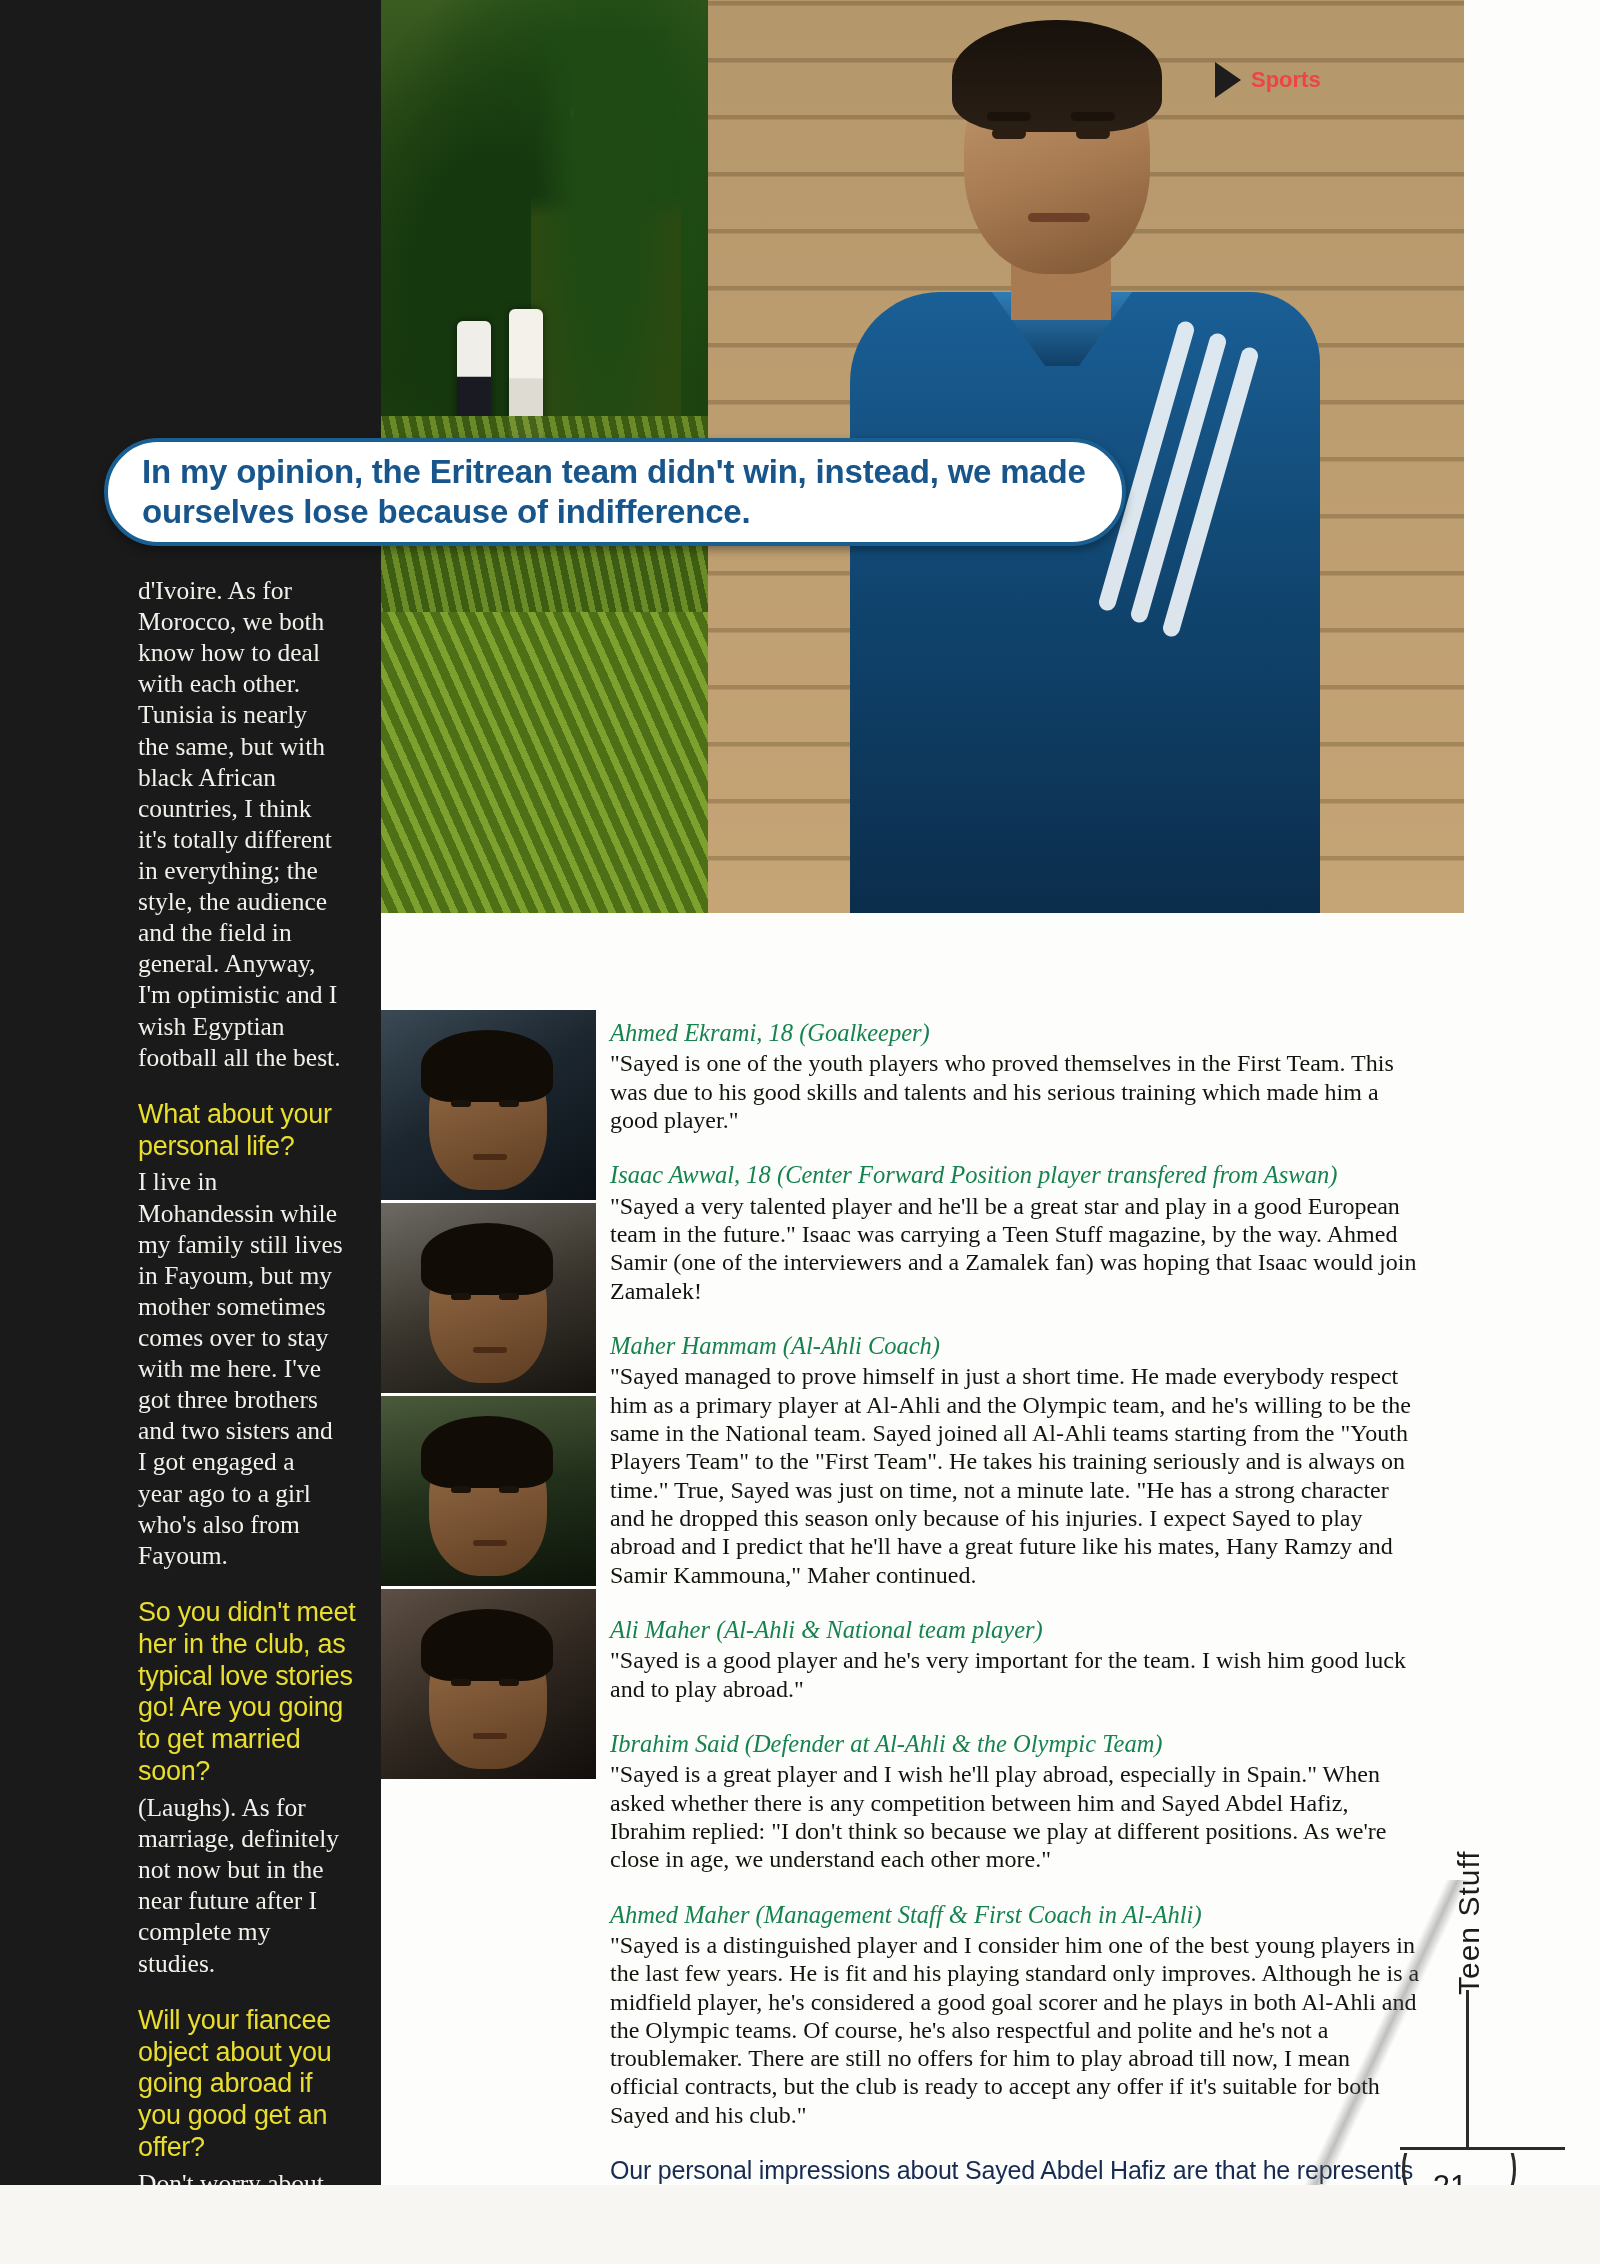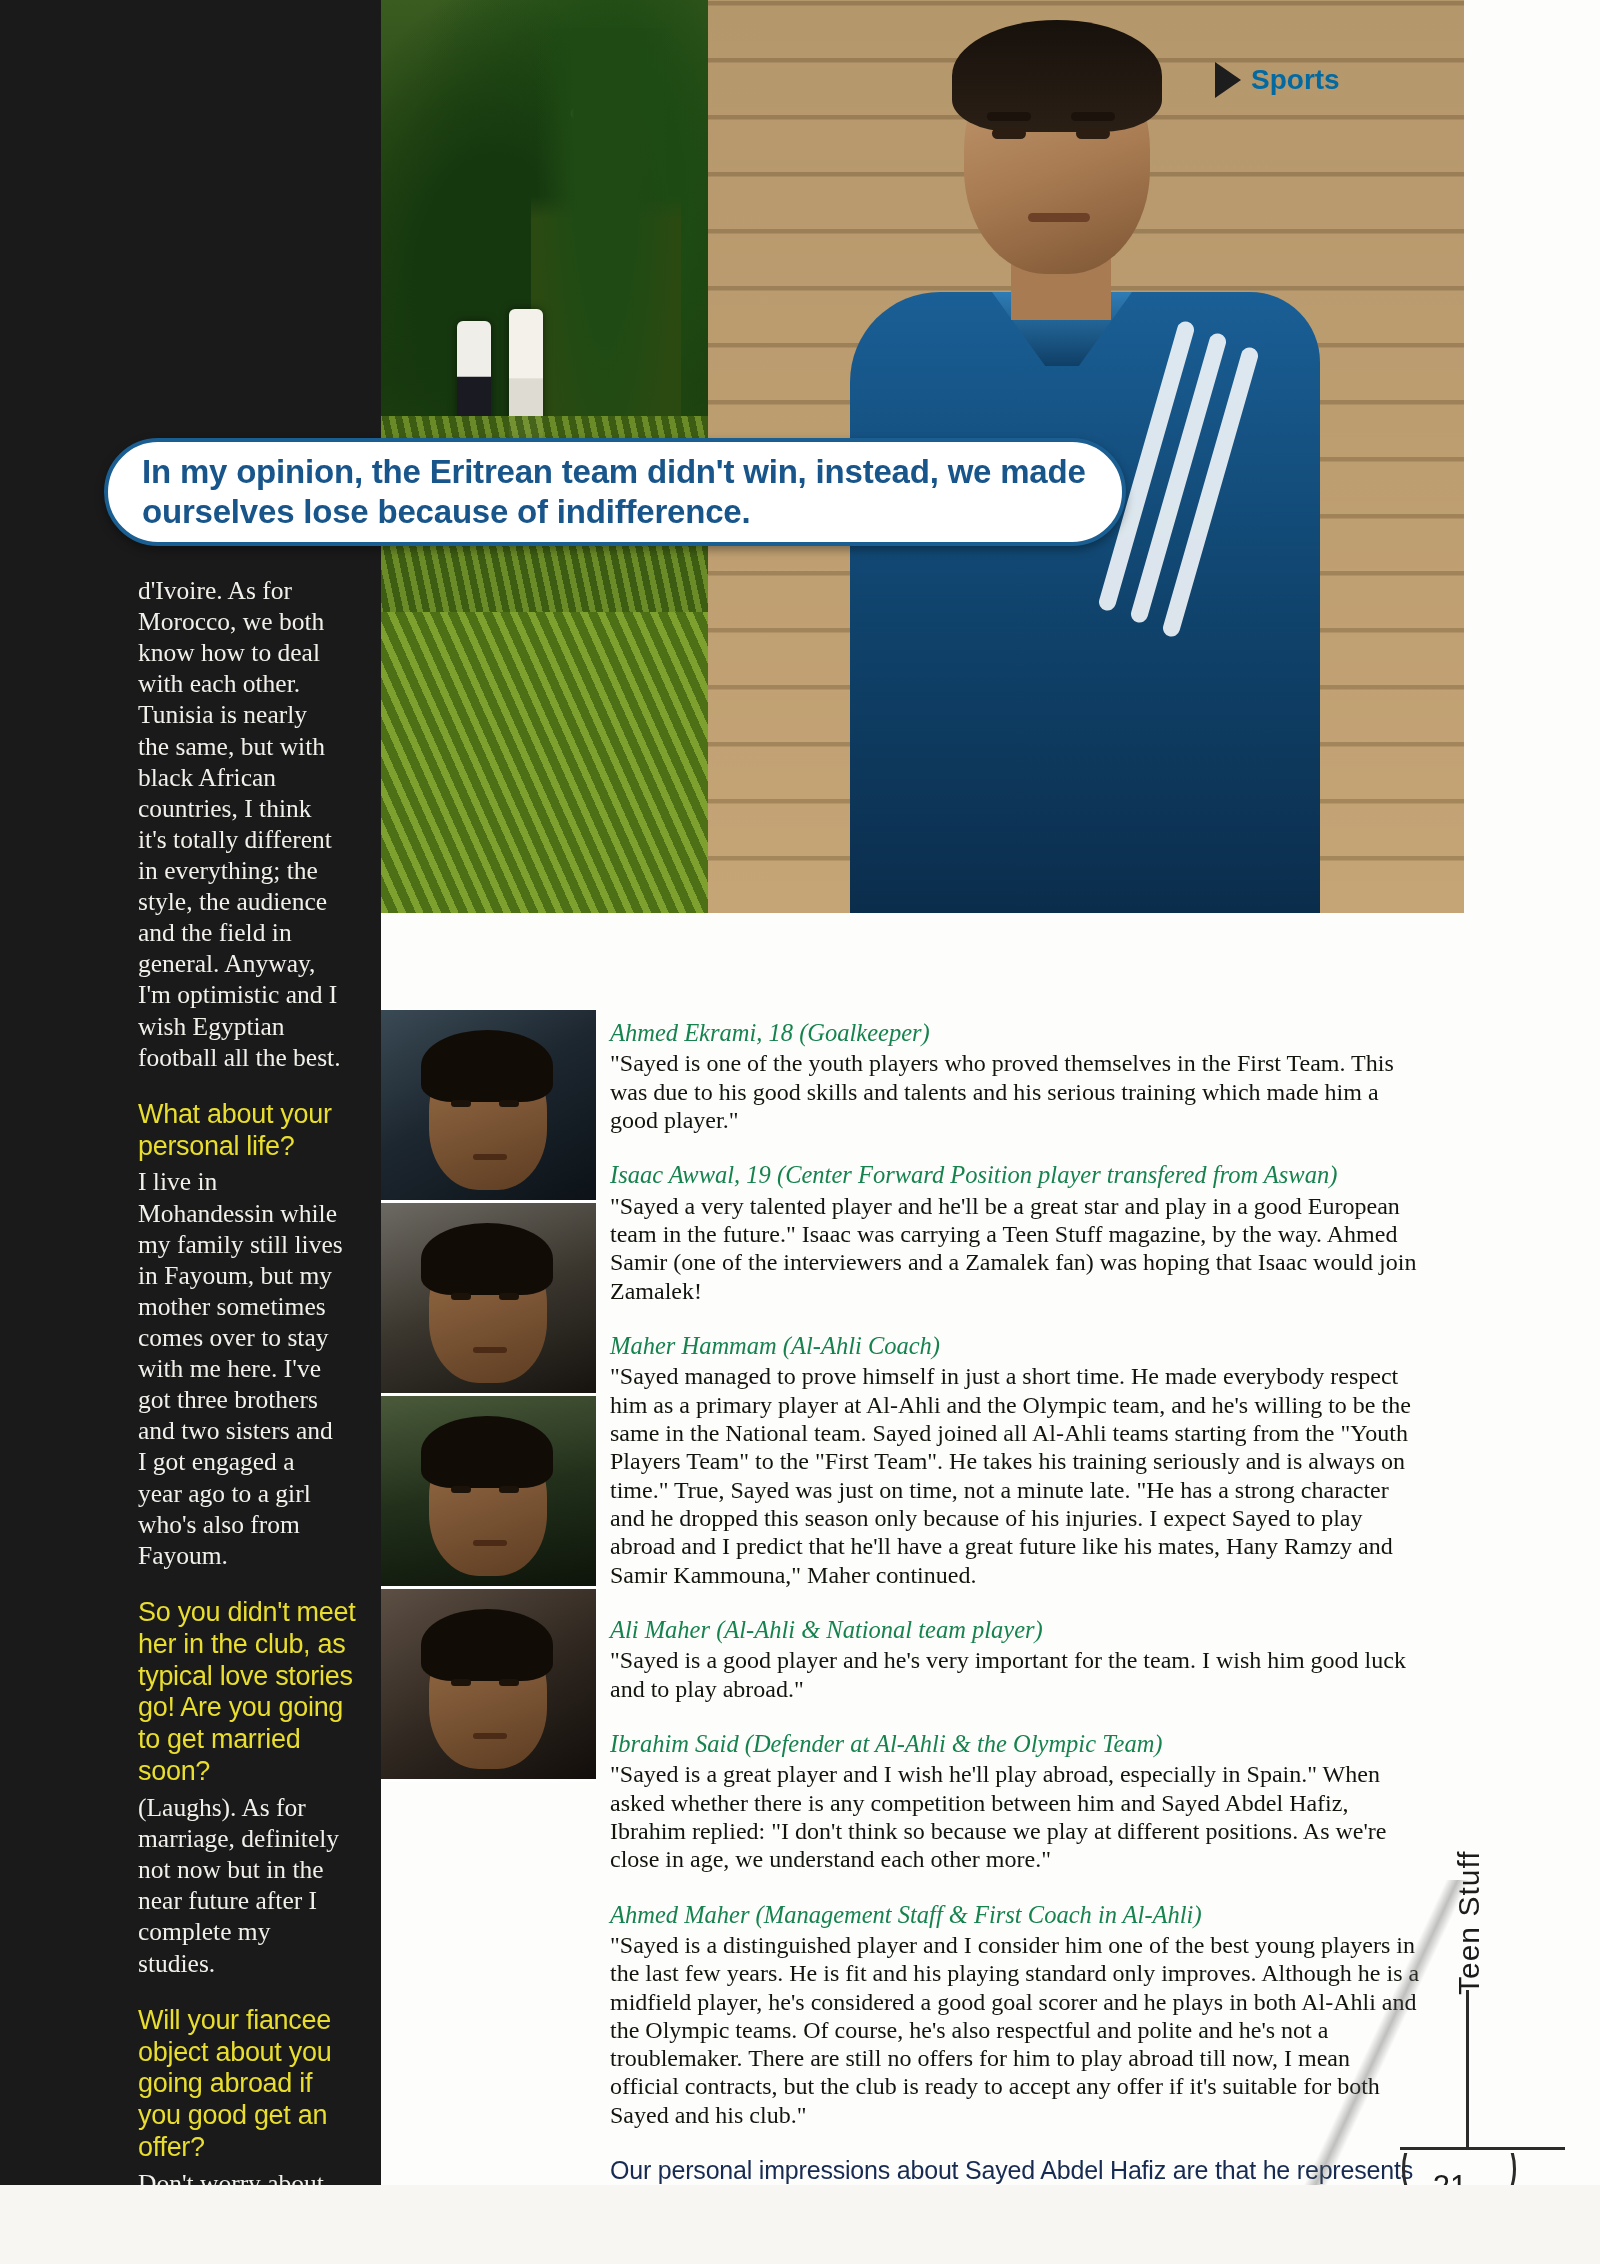--- a/index.html
+++ b/index.html
@@ -110,21 +110,21 @@
 
   
   .sports-tab{
     position:absolute;left:1215px;top:62px;display:flex;align-items:center;gap:10px;
   }
   .sports-tab .tri{
     width:0;height:0;border-top:18px solid transparent;border-bottom:18px solid transparent;
     border-left:26px solid #1d1d1d;
   }
   .sports-tab .lbl{
-    font-family:"Liberation Sans",sans-serif;font-weight:bold;font-size:28px;color:#0369a1;
+    font-family:"Liberation Sans",sans-serif;font-weight:bold;font-size:22px;color:#ef4444;
   }
 
   
   .quote{
     position:absolute;left:104px;top:438px;width:1022px;height:108px;
     background:#ffffff;border:4px solid #1b5f92;border-radius:56px;
     box-shadow:0 4px 10px rgba(0,0,0,.35);
     display:flex;align-items:center;
     padding:16px 34px;box-sizing:border-box;
   }
@@ -310,21 +310,21 @@
       <div class="ey l"></div>
       <div class="ey r"></div>
       <div class="mo"></div>
     </div>
   </div>
 
   <div class="article">
     <p class="hd">Ahmed Ekrami, 18 (Goalkeeper)</p>
     <p class="bd">"Sayed is one of the youth players who proved themselves in the First Team. This was due to his good skills and talents and his serious training which made him a good player."</p>
 
-    <p class="hd">Isaac Awwal, 19 (Center Forward Position player transfered from Aswan)</p>
+    <p class="hd">Isaac Awwal, 18 (Center Forward Position player transfered from Aswan)</p>
     <p class="bd">"Sayed a very talented player and he'll be a great star and play in a good European team in the future." Isaac was carrying a Teen Stuff magazine, by the way. Ahmed Samir (one of the interviewers and a Zamalek fan) was hoping that Isaac would join Zamalek!</p>
 
     <p class="hd">Maher Hammam (Al-Ahli Coach)</p>
     <p class="bd">"Sayed managed to prove himself in just a short time. He made everybody respect him as a primary player at Al-Ahli and the Olympic team, and he's willing to be the same in the National team. Sayed joined all Al-Ahli teams starting from the "Youth Players Team" to the "First Team". He takes his training seriously and is always on time." True, Sayed was just on time, not a minute late. "He has a strong character and he dropped this season only because of his injuries. I expect Sayed to play abroad and I predict that he'll have a great future like his mates, Hany Ramzy and Samir Kammouna," Maher continued.</p>
 
     <p class="hd">Ali Maher (Al-Ahli &amp; National team player)</p>
     <p class="bd">"Sayed is a good player and he's very important for the team. I wish him good luck and to play abroad."</p>
 
     <p class="hd">Ibrahim Said (Defender at Al-Ahli &amp; the Olympic Team)</p>
     <p class="bd">"Sayed is a great player and I wish he'll play abroad, especially in Spain." When asked whether there is any competition between him and Sayed Abdel Hafiz, Ibrahim replied: "I don't think so because we play at different positions. As we're close in age, we understand each other more."</p>

